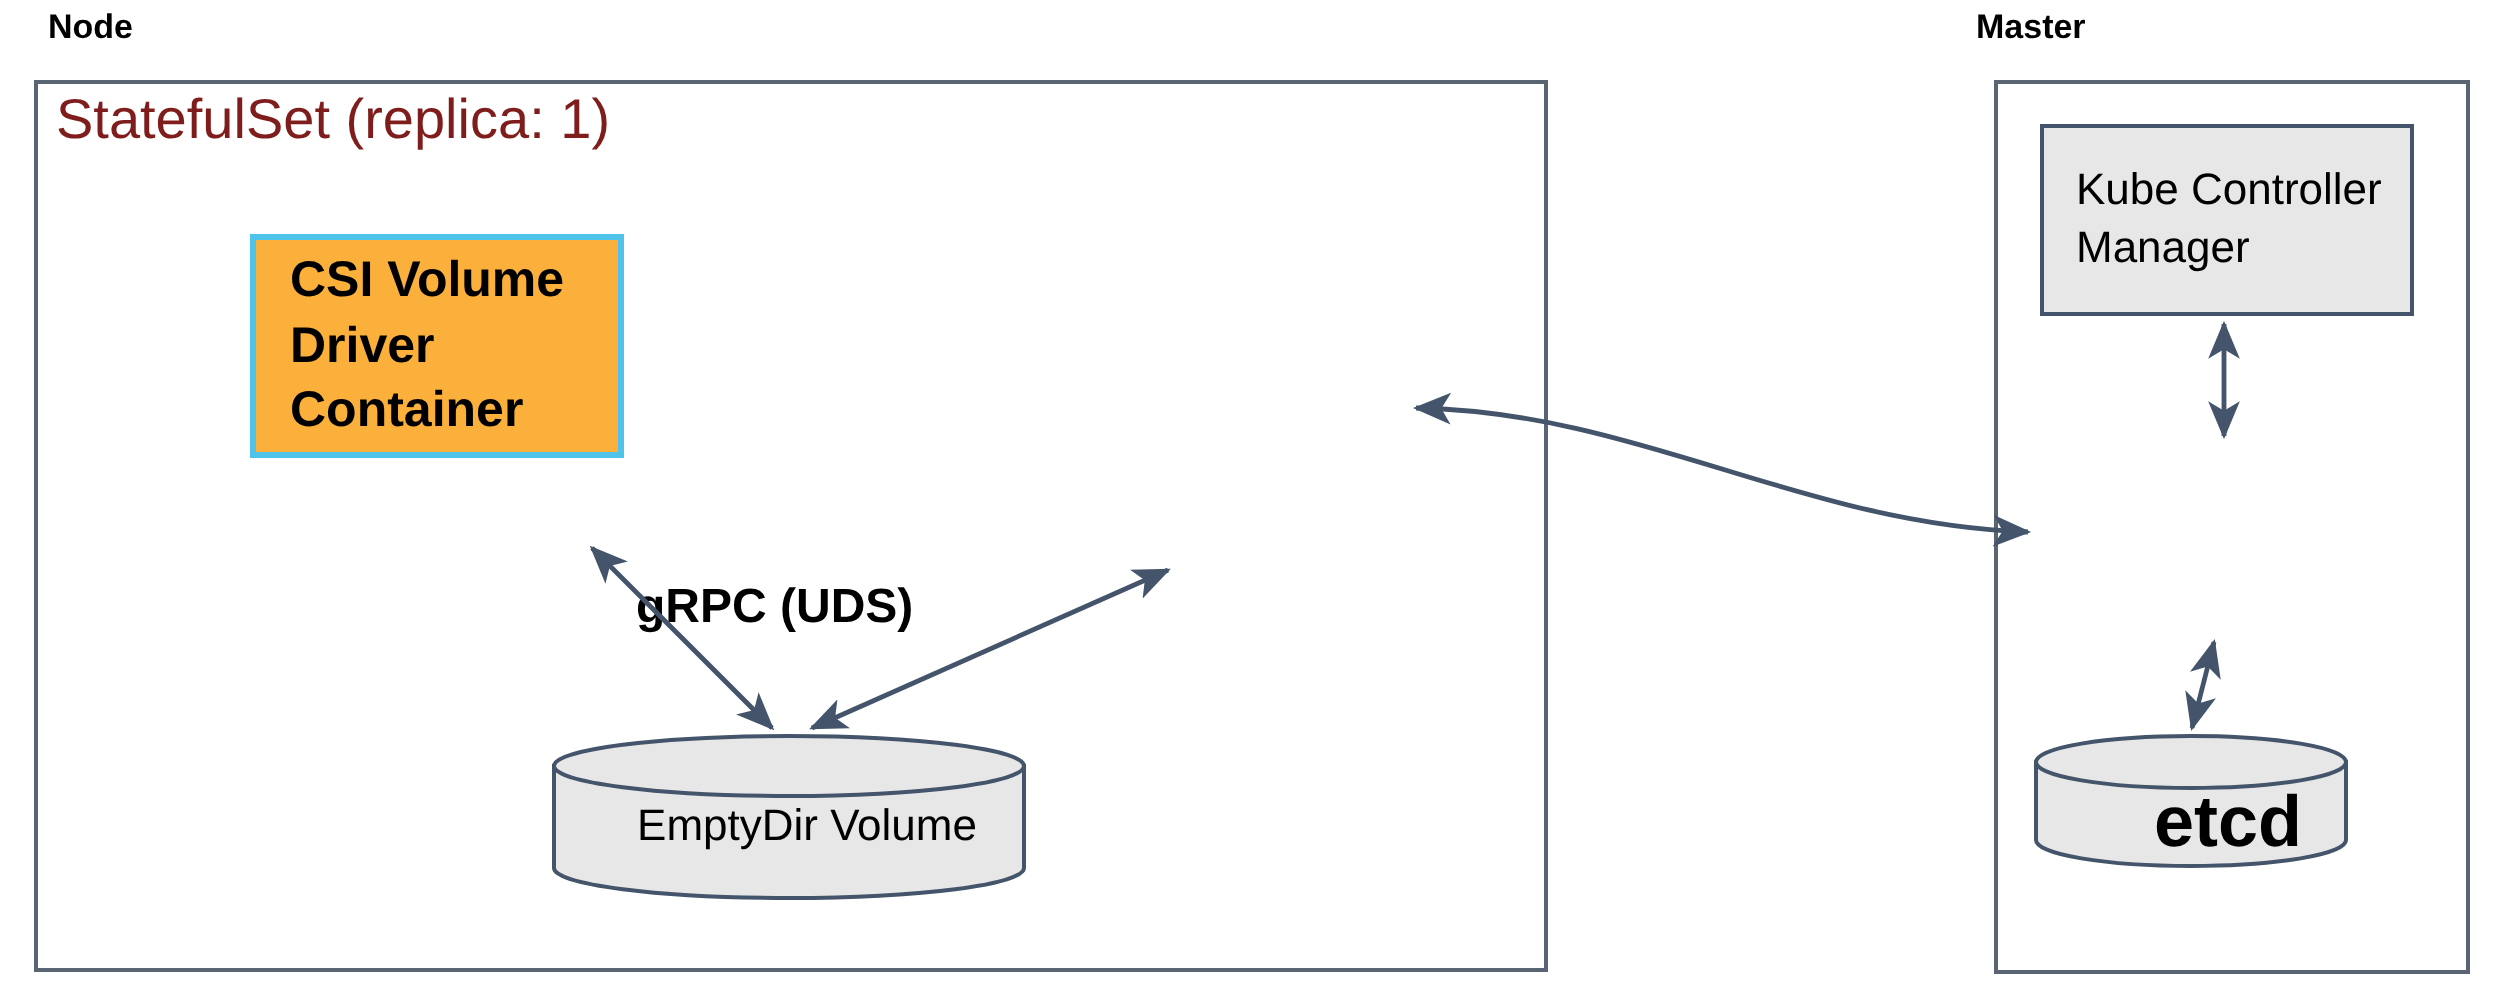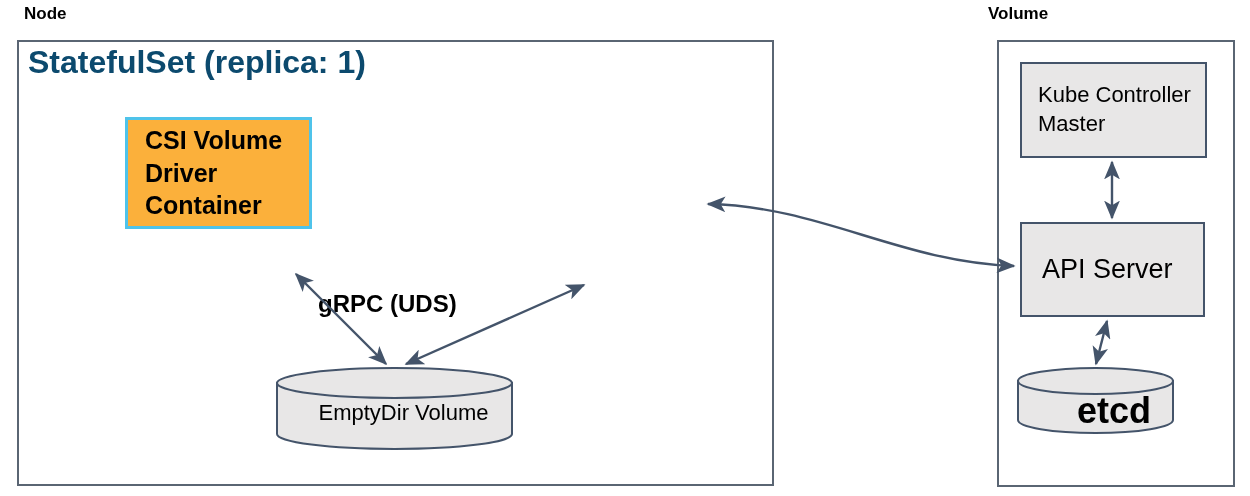--- a/index.html
+++ b/index.html
@@ -32,23 +32,23 @@
     color: #000;
     text-align: right;
   }
   .frame {
     position: absolute;
     border: 2px solid var(--frame-border);
     background: transparent;
   }
   .frame-title {
     position: absolute;
-    font-size: 32px;
-    font-weight: 700;
-    color: #0c4a6e;
+    font-size: 28px;
+    font-weight: 400;
+    color: #7f1d1d;
   }
   .shape-box {
     position: absolute;
     display: flex;
     align-items: center;
   }
   .csi-box {
     left: 125px; top: 117px; width: 187px; height: 112px;
     background: var(--csi-fill);
     border: 3px solid var(--csi-border);
@@ -111,30 +111,27 @@
   <div class="frame" style="left:17px; top:40px; width:757px; height:446px;"></div>
   <div class="frame-title" style="left:28px; top:44px;">StatefulSet (replica: 1)</div>
 
   <div class="shape-box csi-box">
     <span>CSI Volume Driver Container</span>
   </div>
 
 
   <div class="grpc-label">gRPC (UDS)</div>
 
-  <div class="frame-label" style="left:988px; top:4px;">Volume</div>
+  <div class="frame-label" style="left:988px; top:4px;">Master</div>
   <div class="frame" style="left:997px; top:40px; width:238px; height:447px;"></div>
 
   <div class="shape-box kcm-box">
-    <span>Kube Controller Master</span>
+    <span>Kube Controller Manager</span>
   </div>
 
-  <div class="shape-box api-box">
-    <span>API Server</span>
-  </div>
 
   <svg class="overlay" viewBox="0 0 1250 496">
     <defs>
       <marker id="arrow" viewBox="0 0 12 10" refX="11" refY="5" markerWidth="19" markerHeight="16" markerUnits="userSpaceOnUse" orient="auto-start-reverse">
         <path class="ah" d="M0,0 L12,5 L0,10 L3,5 Z"></path>
       </marker>
     </defs>
 
     <g>
       <path class="cyl" d="M277,383 L277,434 A117.5,15 0 0,0 512,434 L512,383 Z"></path>

